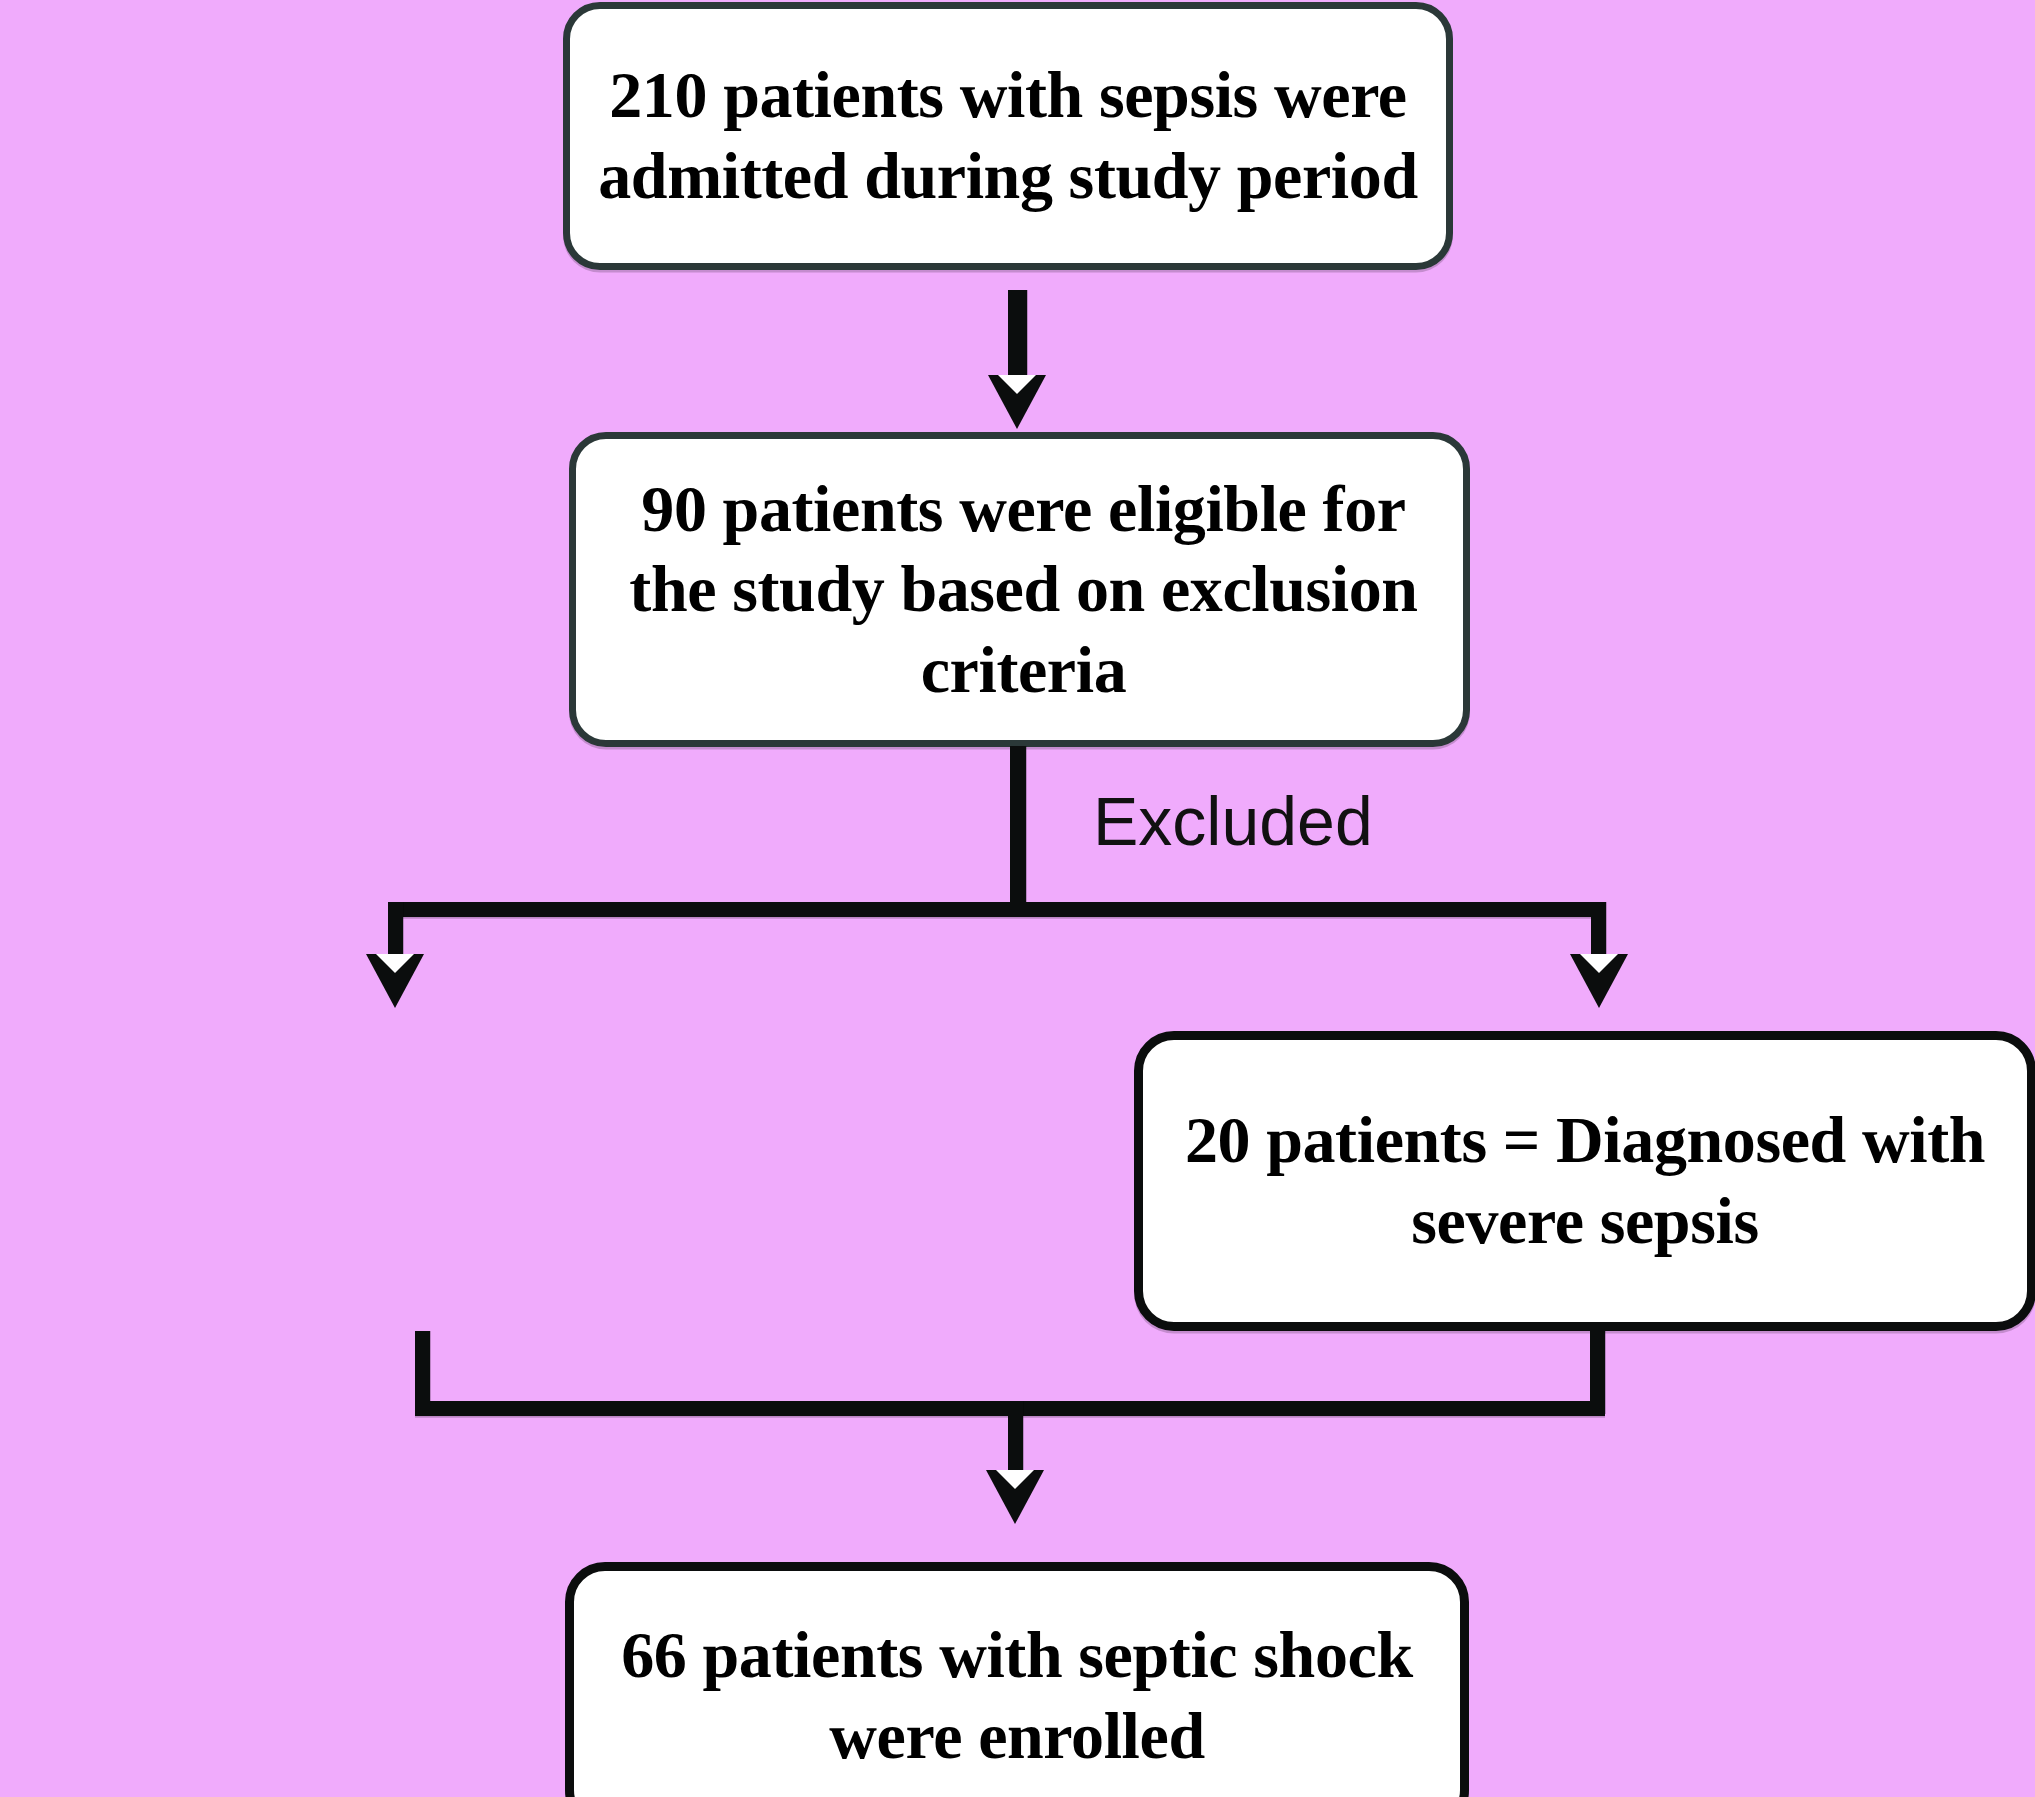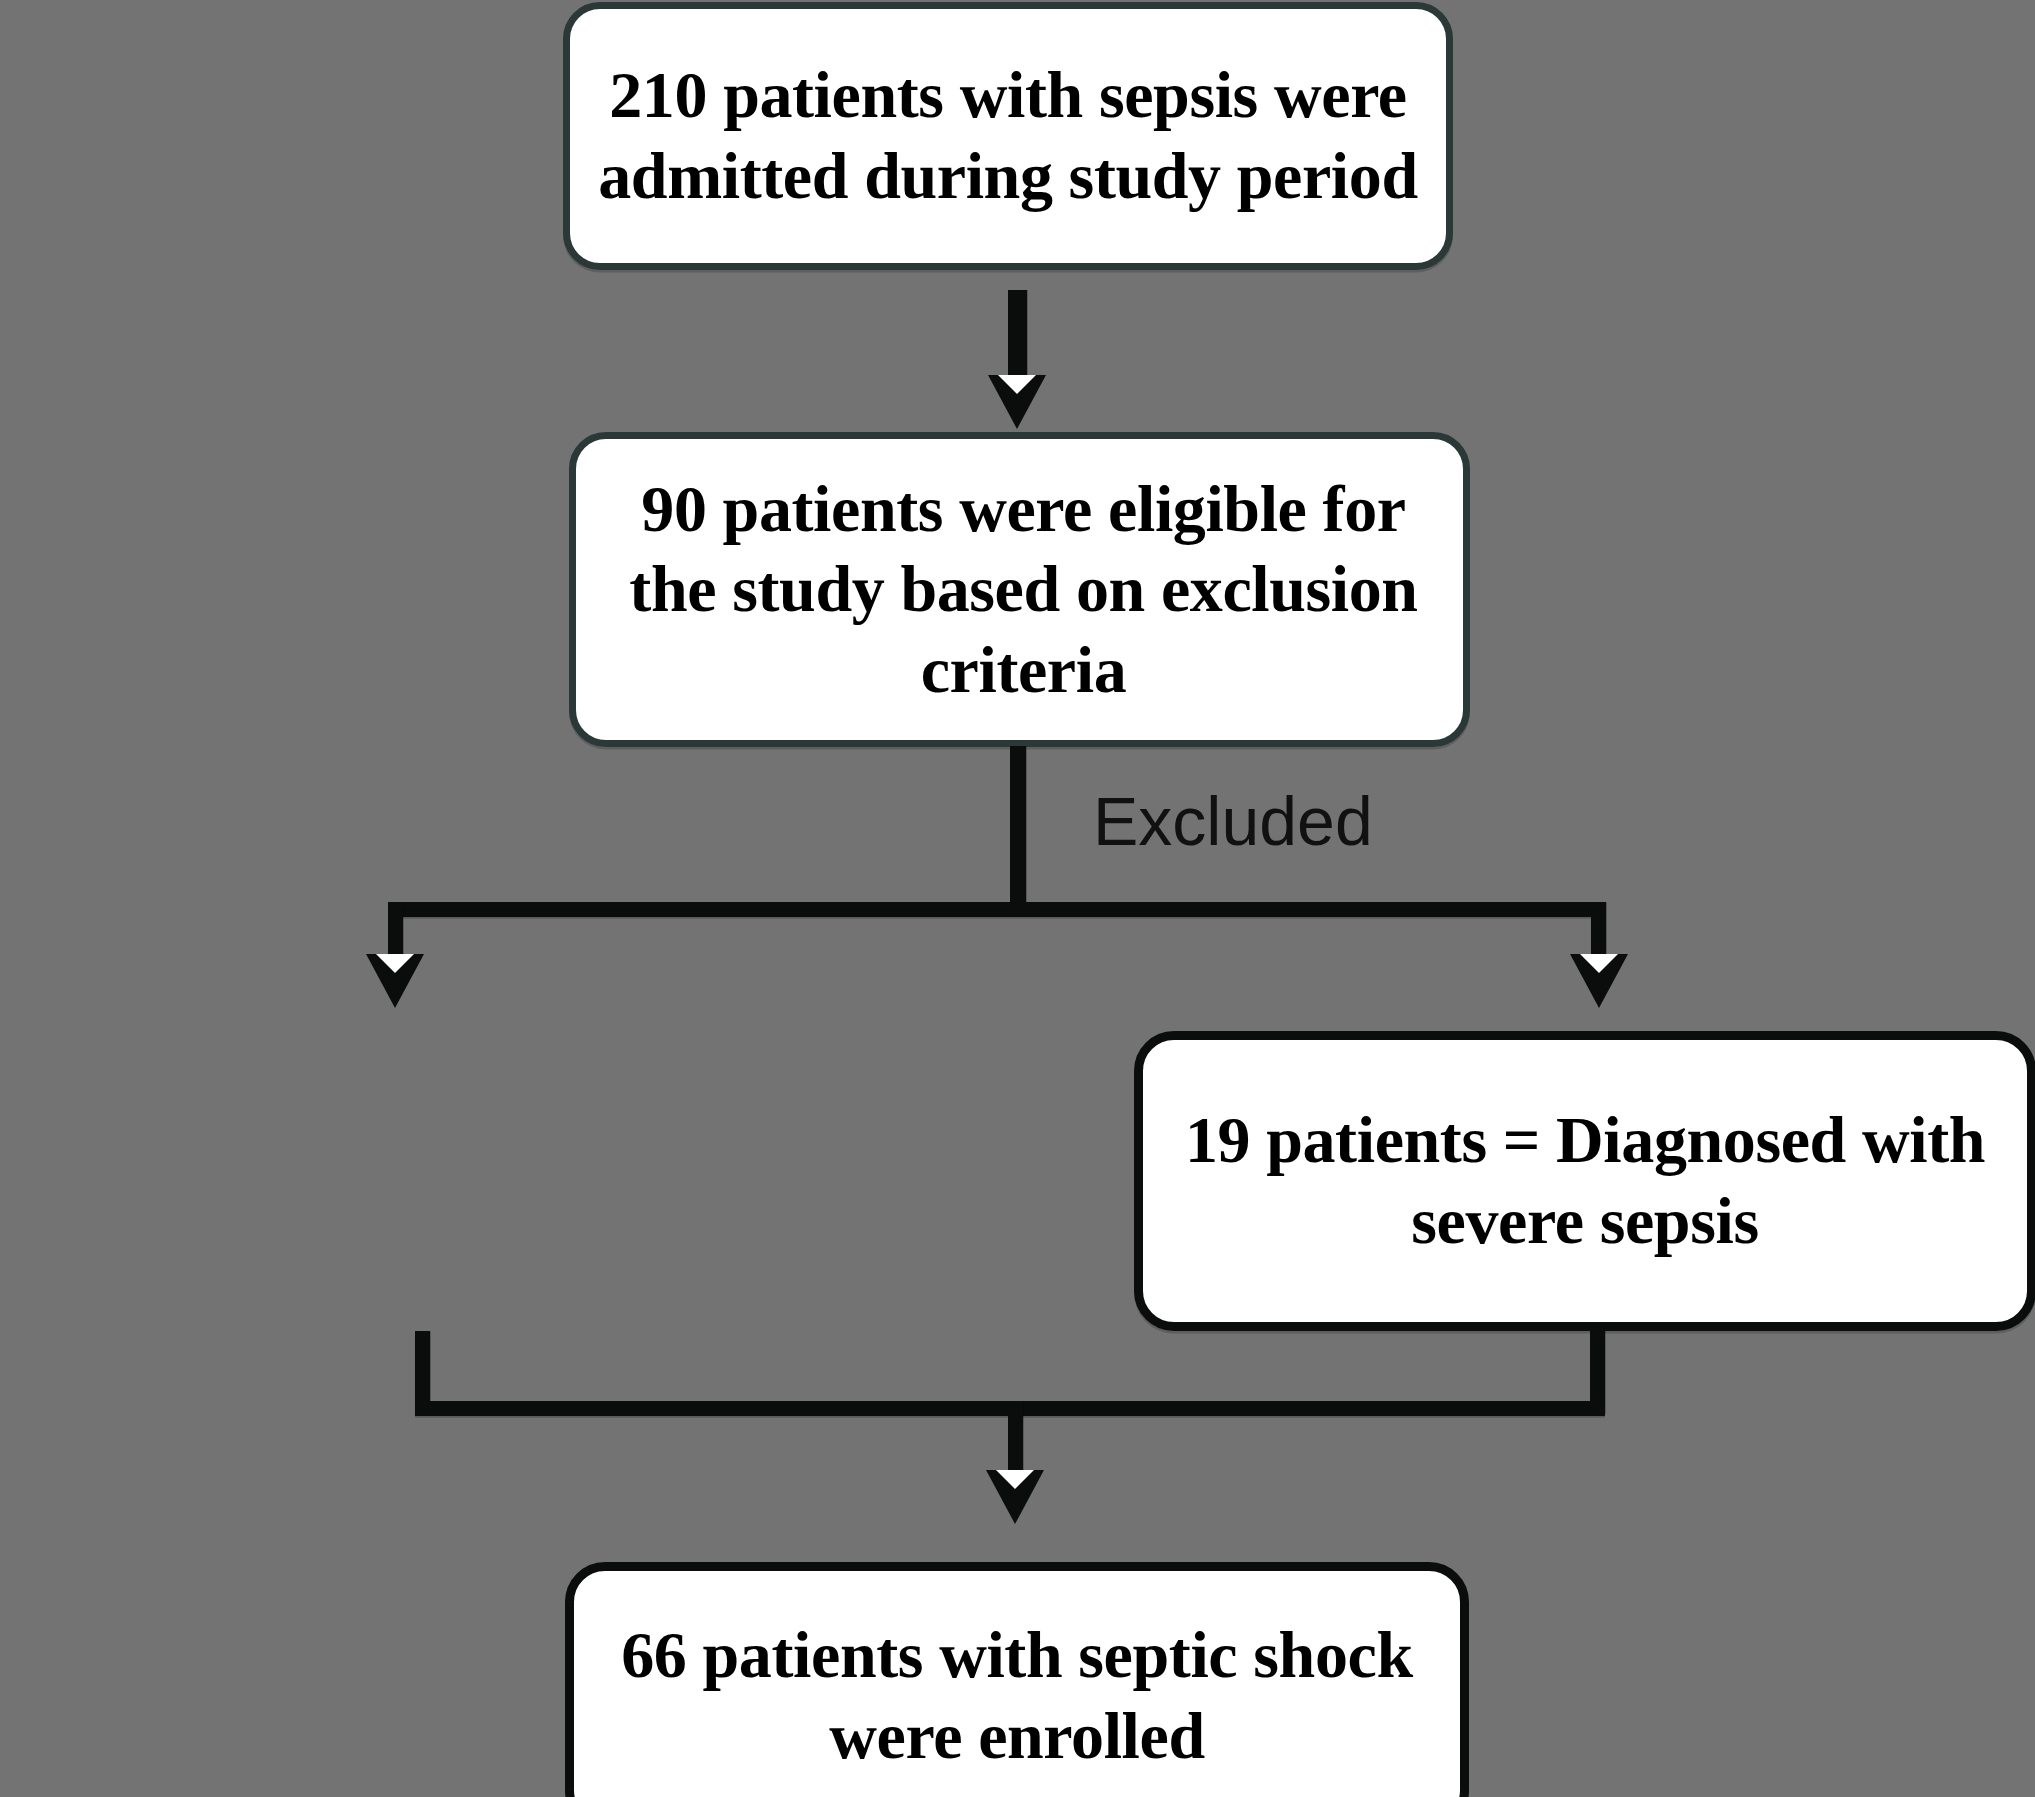--- a/index.html
+++ b/index.html
@@ -4,21 +4,21 @@
 <style>
   html, body {
     margin: 0;
     padding: 0;
     background: #ffffff;
   }
   #canvas {
     position: relative;
     width: 2035px;
     height: 1797px;
-    background: #737373;
+    background: #f0abfc;
     overflow: hidden;
     font-family: "Liberation Serif", "DejaVu Serif", serif;
   }
 
   .node {
     position: absolute;
     box-sizing: border-box;
     background: #ffffff;
     display: flex;
     align-items: center;
@@ -115,21 +115,21 @@
   <div class="hline" style="left:388px; top:902px; width:1218px; height:14.8px;"></div>
 
   <div class="vline" style="left:388px; top:902px; width:14.8px; height:63px;"></div>
   <div class="arrowhead" style="left:366px; top:954px;"></div>
 
   <div class="vline" style="left:1591px; top:902px; width:14.8px; height:63px;"></div>
   <div class="arrowhead" style="left:1570px; top:954px;"></div>
 
 
   <div class="node ink" style="left:1134px; top:1031px; width:902px; height:300px;">
-    <span class="label">19 patients = Diagnosed with severe sepsis</span>
+    <span class="label">20 patients = Diagnosed with severe sepsis</span>
   </div>
 
   <div class="vline" style="left:415px; top:1331px; width:14.8px; height:83px;"></div>
   <div class="vline" style="left:1590px; top:1331px; width:14.8px; height:83px;"></div>
 
   <div class="hline" style="left:415px; top:1401px; width:1190px; height:14.8px;"></div>
 
   <div class="vline" style="left:1008px; top:1401px; width:14.8px; height:80px;"></div>
   <div class="arrowhead" style="left:986px; top:1470px;"></div>
 

